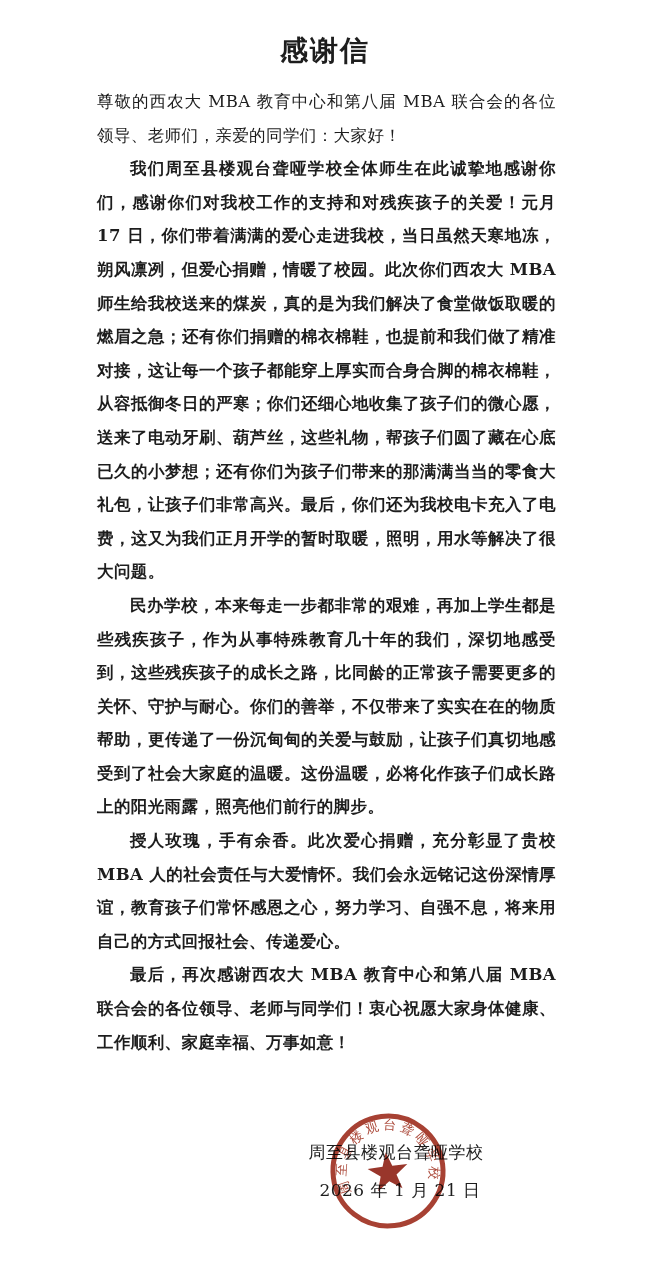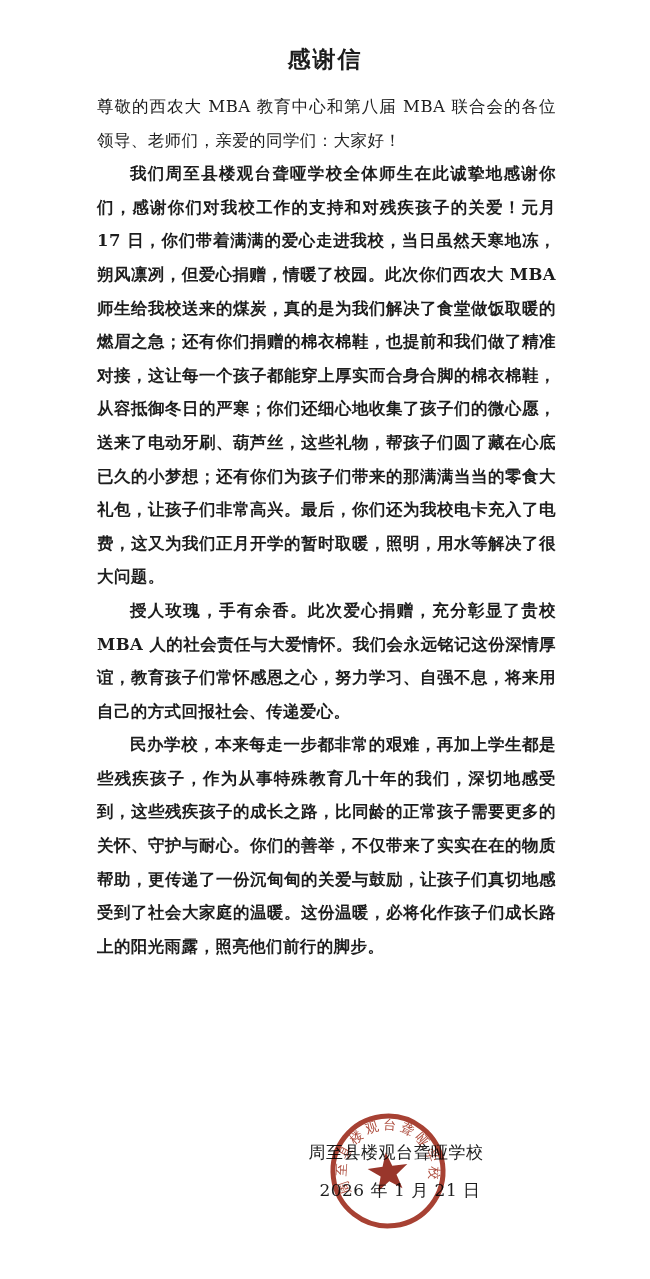--- a/index.html
+++ b/index.html
@@ -11,24 +11,24 @@
     position: relative;
     width: 650px;
     height: 1279px;
     margin: 0 auto;
     background: var(--page-bg, #ffffff);
     color: var(--text-color, #1d1d1d);
     font-family: "DejaVu Serif", "Liberation Serif", serif;
     overflow: hidden;
   }
   .title {
-    margin: 12px;
+    margin: 0;
     padding-top: 32px;
     text-align: center;
-    font-size: 23px;
+    font-size: 28px;
     font-weight: 700;
     letter-spacing: 2px;
     font-family: "Liberation Sans", "DejaVu Sans", sans-serif;
     color: var(--text-color, #1d1d1d);
   }
   .body-text {
     margin: 15px 94px 0 97px;
     font-size: 16.5px;
     line-height: 33.6px;
     text-align: justify;
@@ -87,22 +87,23 @@
 </head>
 <body>
 
 <div class="page">
 
   <h1 class="title">感谢信</h1>
 
   <div class="body-text">
     <p>尊敬的西农大 MBA 教育中心和第八届 MBA 联合会的各位领导、老师们，亲爱的同学们：大家好！</p>
     <p class="indent">我们周至县楼观台聋哑学校全体师生在此诚挚地感谢你们，感谢你们对我校工作的支持和对残疾孩子的关爱！元月 17 日，你们带着满满的爱心走进我校，当日虽然天寒地冻， 朔风凛冽，但爱心捐赠，情暖了校园。此次你们西农大 MBA 师生给我校送来的煤炭，真的是为我们解决了食堂做饭取暖的燃眉之急；还有你们捐赠的棉衣棉鞋，也提前和我们做了精准对接，这让每一个孩子都能穿上厚实而合身合脚的棉衣棉鞋，从容抵御冬日的严寒；你们还细心地收集了孩子们的微心愿，送来了电动牙刷、葫芦丝，这些礼物，帮孩子们圆了藏在心底已久的小梦想；还有你们为孩子们带来的那满满当当的零食大礼包，让孩子们非常高兴。最后，你们还为我校电卡充入了电费，这又为我们正月开学的暂时取暖，照明，用水等解决了很大问题。</p>
+    <p class="indent">民办学校，本来每走一步都非常的艰难，再加上学生都是些残疾孩子，作为从事特殊教育几十年的我们，深切地感受到，这些残疾孩子的成长之路，比同龄的正常孩子需要更多的关怀、守护与耐心。你们的善举，不仅带来了实实在在的物质帮助，更传递了一份沉甸甸的关爱与鼓励，让孩子们真切地感受到了社会大家庭的温暖。这份温暖，必将化作孩子们成长路上的阳光雨露，照亮他们前行的脚步。</p>
     <p class="indent">授人玫瑰，手有余香。此次爱心捐赠，充分彰显了贵校 MBA 人的社会责任与大爱情怀。我们会永远铭记这份深情厚谊，教育孩子们常怀感恩之心，努力学习、自强不息，将来用自己的方式回报社会、传递爱心。</p>
-    <p class="indent">民办学校，本来每走一步都非常的艰难，再加上学生都是些残疾孩子，作为从事特殊教育几十年的我们，深切地感受到，这些残疾孩子的成长之路，比同龄的正常孩子需要更多的关怀、守护与耐心。你们的善举，不仅带来了实实在在的物质帮助，更传递了一份沉甸甸的关爱与鼓励，让孩子们真切地感受到了社会大家庭的温暖。这份温暖，必将化作孩子们成长路上的阳光雨露，照亮他们前行的脚步。</p>
+    <p class="indent">最后，再次感谢西农大 MBA 教育中心和第八届 MBA 联合会的各位领导、老师与同学们！衷心祝愿大家身体健康、工作顺利、家庭幸福、万事如意！</p>
   </div>
 
   <div class="signature-line">周至县楼观台聋哑学校</div>
 
   <div class="date-line">2026 年 1 月 21 日</div>
 
   <svg class="stamp" viewBox="-62 -62 124 124" xmlns="http://www.w3.org/2000/svg" aria-hidden="true">
     <circle class="ring" cx="0" cy="0" r="55"></circle>
     <path id="stamp-arc" d="M -39.5 14.4 A 42 42 0 1 1 39.5 14.4" fill="none"></path>
     <text class="arc-text">

